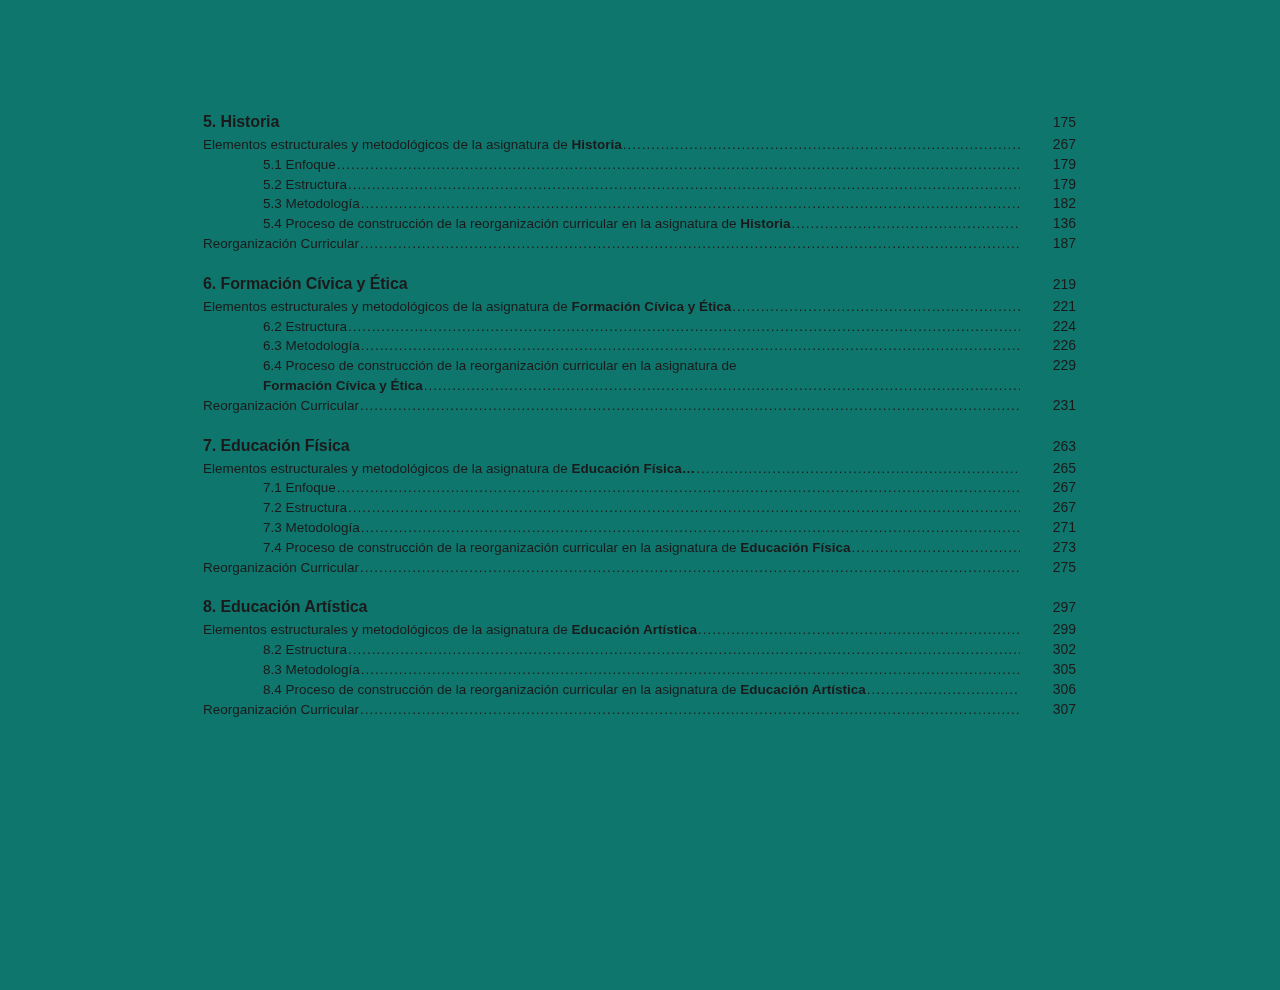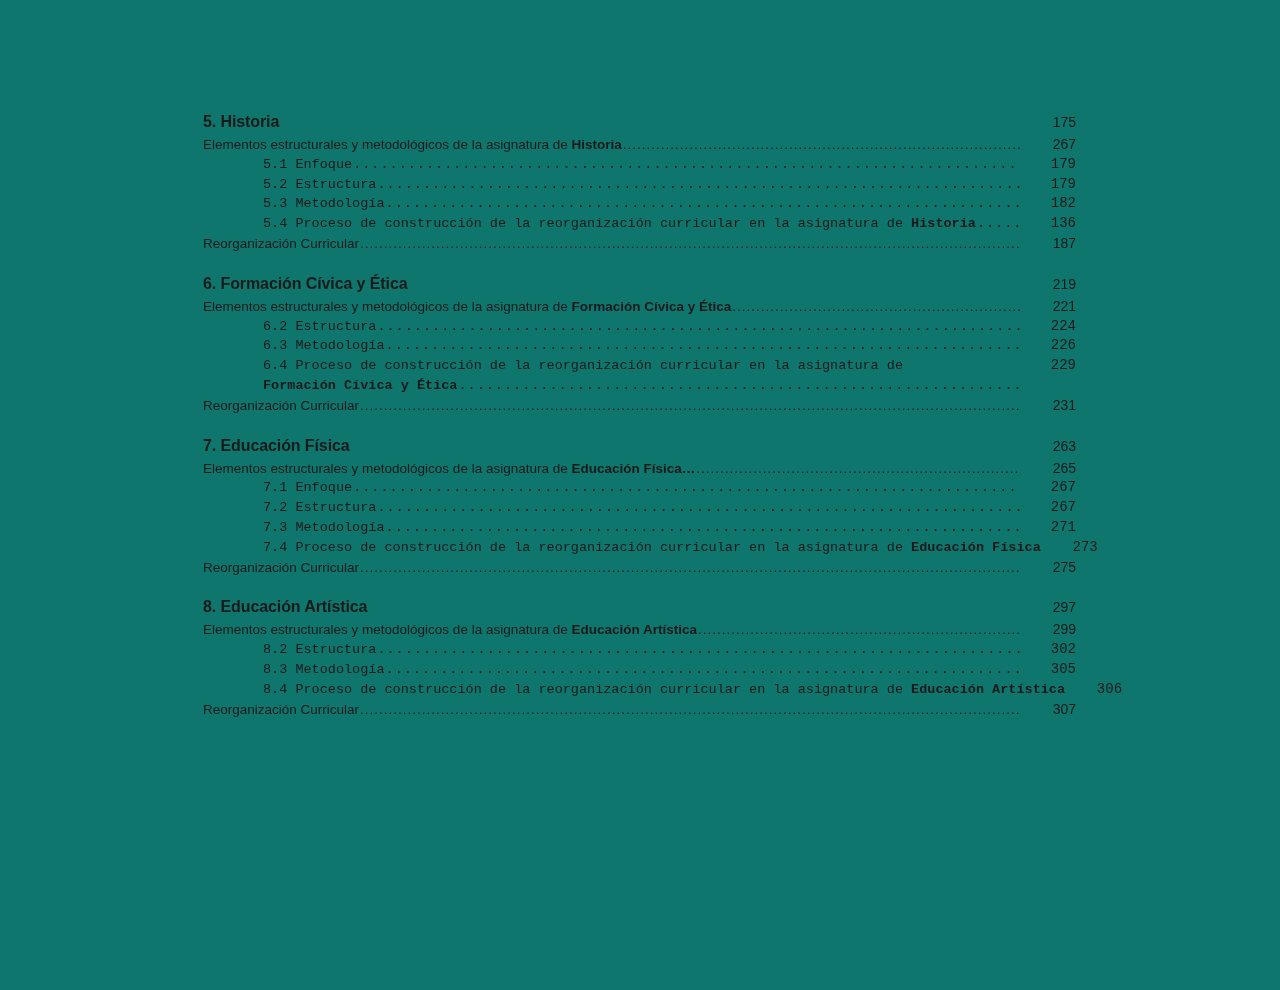--- a/index.html
+++ b/index.html
@@ -38,21 +38,21 @@
   }
   .leader-space { flex: 1 1 auto; }
 
   .entry-row {
     display: flex;
     align-items: center;
     line-height: 19.8px;
     font-size: 13.5px;
   }
   .indent-0 { padding-left: 0; }
-  .indent-1 { padding-left: 60px; font-family: Liberation Mono, monospace; }
+  .indent-1 { padding-left: 60px; }
   .entry-text { white-space: nowrap; flex: 0 0 auto; }
   .seg { white-space: pre; }
   .seg.bold { font-weight: bold; }
 
   .dot-leader {
     flex: 1 1 auto;
     overflow: hidden;
     white-space: nowrap;
     letter-spacing: 1px;
     margin-left: 1px;

